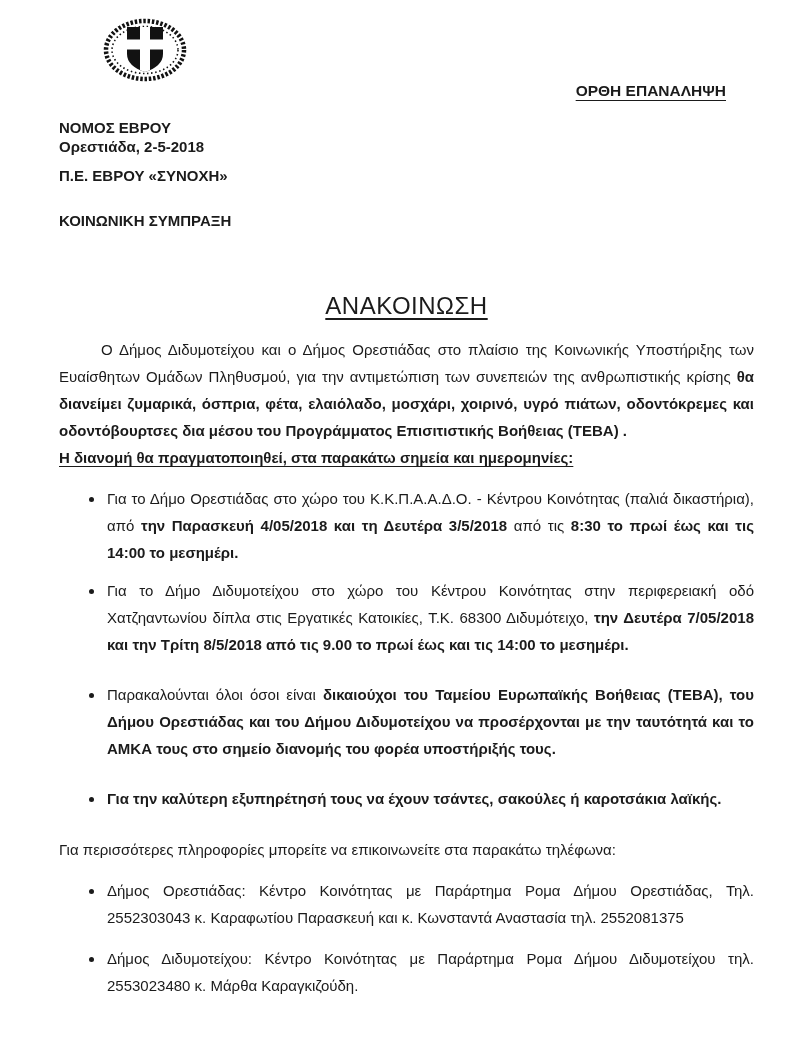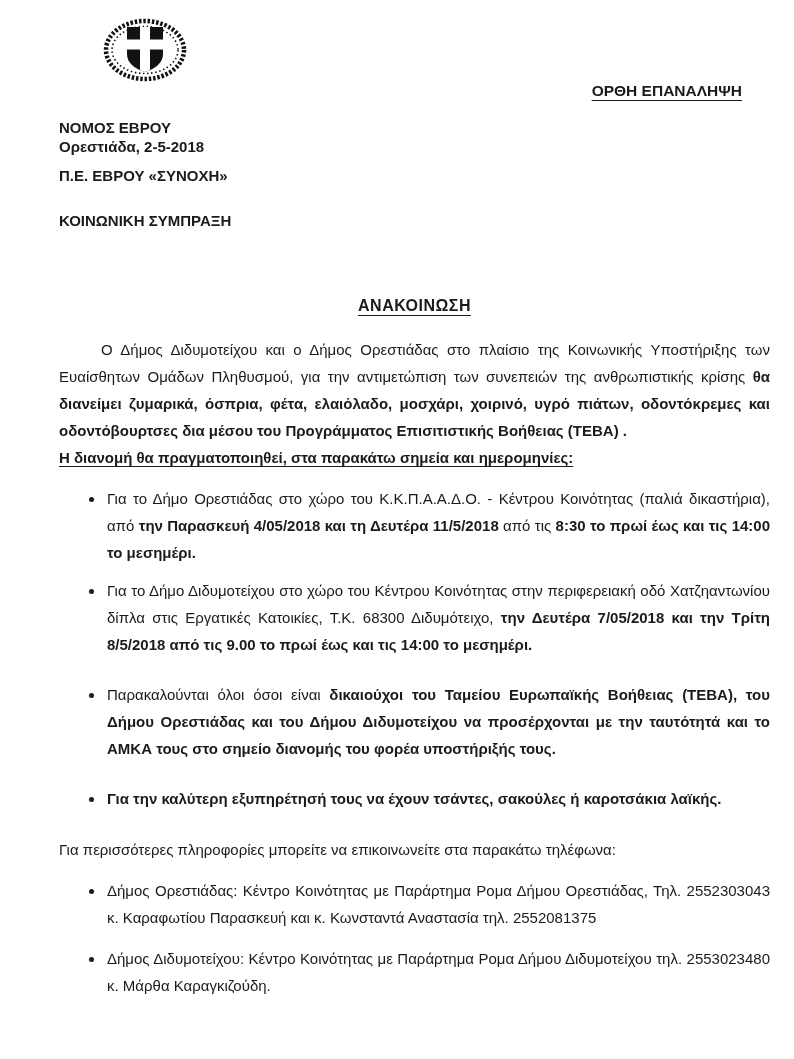--- a/index.html
+++ b/index.html
@@ -7,21 +7,21 @@
   .page {
     position: relative;
     width: 794px;
     height: 1059px;
     margin: 0 auto;
     background: #ffffff;
     color: #1b1b1b;
     font-family: "Liberation Sans", sans-serif;
     font-size: 15px;
     line-height: 27px;
-    padding: 16px 24px 0 59px;
+    padding: 16px 40px 0 59px;
     overflow: hidden;
   }
   .b { font-weight: bold; }
   .just { text-align: justify; }
 
   .header { position: relative; height: 84px; }
   .emblem { position: absolute; left: 44px; top: 2px; width: 84px; height: 66px; }
   .orthi {
     position: absolute; right: 28px; bottom: -4px;
     font-weight: bold; font-size: 15.5px;
@@ -30,22 +30,22 @@
 
   .gov-line { margin-top: 24px; font-weight: bold; line-height: 19px; }
   .row { display: flex; justify-content: space-between; margin-top: 18px; line-height: 19px; flex-direction: column; }
   .row .date { margin-right: 28px; }
   .pair-top { margin-top: 18px; }
   .pair-next { margin-top: 6px; }
 
   .title {
     margin-top: 58px;
     text-align: center;
-    font-size: 16px;
-    font-weight: bold;
+    font-size: 24px;
+    font-weight: normal;
     letter-spacing: 0.5px;
     line-height: 28px;
     text-decoration: underline;
     text-underline-offset: 4px;
   }
 
   .intro { margin-top: 16px; text-indent: 42px; }
 
   .heading2 {
     margin-top: 0;
@@ -94,21 +94,21 @@
   <div class="b pair-next">Π.Ε. ΕΒΡΟΥ  «ΣΥΝΟΧΗ»</div>
   <div class="b pair-top">ΚΟΙΝΩΝΙΚΗ ΣΥΜΠΡΑΞΗ</div>
 
   <h1 class="title">ΑΝΑΚΟΙΝΩΣΗ</h1>
 
   <p class="intro just"><span>Ο Δήμος Διδυμοτείχου και ο Δήμος Ορεστιάδας στο πλαίσιο της  Κοινωνικής Υποστήριξης των Ευαίσθητων Ομάδων Πληθυσμού, για την αντιμετώπιση των συνεπειών της ανθρωπιστικής κρίσης </span><b>θα διανείμει ζυμαρικά, όσπρια, φέτα, ελαιόλαδο, μοσχάρι, χοιρινό, υγρό πιάτων, οδοντόκρεμες και οδοντόβουρτσες δια μέσου του Προγράμματος Επισιτιστικής Βοήθειας (ΤΕΒΑ) .</b></p>
 
   <p class="heading2">Η διανομή θα πραγματοποιηθεί, στα παρακάτω σημεία και ημερομηνίες:</p>
 
   <ul class="bullets">
-    <li class="mb-sm"><span>Για το Δήμο Ορεστιάδας στο χώρο του Κ.Κ.Π.Α.Α.Δ.Ο. - Κέντρου Κοινότητας (παλιά δικαστήρια), από </span><b>την Παρασκευή  4/05/2018 και τη Δευτέρα 11/5/2018 </b><span>από τις </span><b>8:30 το πρωί έως και τις 14:00 το μεσημέρι.</b></li>
+    <li class="mb-sm"><span>Για το Δήμο Ορεστιάδας στο χώρο του Κ.Κ.Π.Α.Α.Δ.Ο. - Κέντρου Κοινότητας (παλιά δικαστήρια), από </span><b>την Παρασκευή  4/05/2018 και τη Δευτέρα 3/5/2018 </b><span>από τις </span><b>8:30 το πρωί έως και τις 14:00 το μεσημέρι.</b></li>
     <li class="mb-lg"><span>Για το Δήμο Διδυμοτείχου στο χώρο του Κέντρου Κοινότητας στην περιφερειακή οδό Χατζηαντωνίου δίπλα στις Εργατικές Κατοικίες, Τ.Κ. 68300 Διδυμότειχο, </span><b>την Δευτέρα 7/05/2018 και την Τρίτη 8/5/2018 από τις 9.00 το πρωί έως και τις 14:00  το μεσημέρι.</b></li>
     <li class="mb-lg"><span>Παρακαλούνται όλοι όσοι είναι </span><b>δικαιούχοι του Ταμείου Ευρωπαϊκής Βοήθειας (ΤΕΒΑ), του Δήμου Ορεστιάδας και του Δήμου Διδυμοτείχου να προσέρχονται με την ταυτότητά και το ΑΜΚΑ  τους στο σημείο διανομής του φορέα υποστήριξής τους.</b></li>
     <li><b>Για την καλύτερη εξυπηρέτησή τους να έχουν τσάντες, σακούλες ή καροτσάκια λαϊκής.</b></li>
   </ul>
 
   <p class="info-line">Για περισσότερες πληροφορίες μπορείτε να επικοινωνείτε στα παρακάτω τηλέφωνα:</p>
 
   <ul class="bullets contacts">
     <li class="mb-md"><span>Δήμος Ορεστιάδας:  Κέντρο Κοινότητας με Παράρτημα Ρομα Δήμου Ορεστιάδας,  Τηλ. 2552303043 κ. Καραφωτίου Παρασκευή  και κ. Κωνσταντά Αναστασία τηλ. 2552081375</span></li>
     <li><span>Δήμος Διδυμοτείχου: Κέντρο Κοινότητας με Παράρτημα Ρομα Δήμου Διδυμοτείχου τηλ. 2553023480 κ. Μάρθα Καραγκιζούδη.</span></li>

